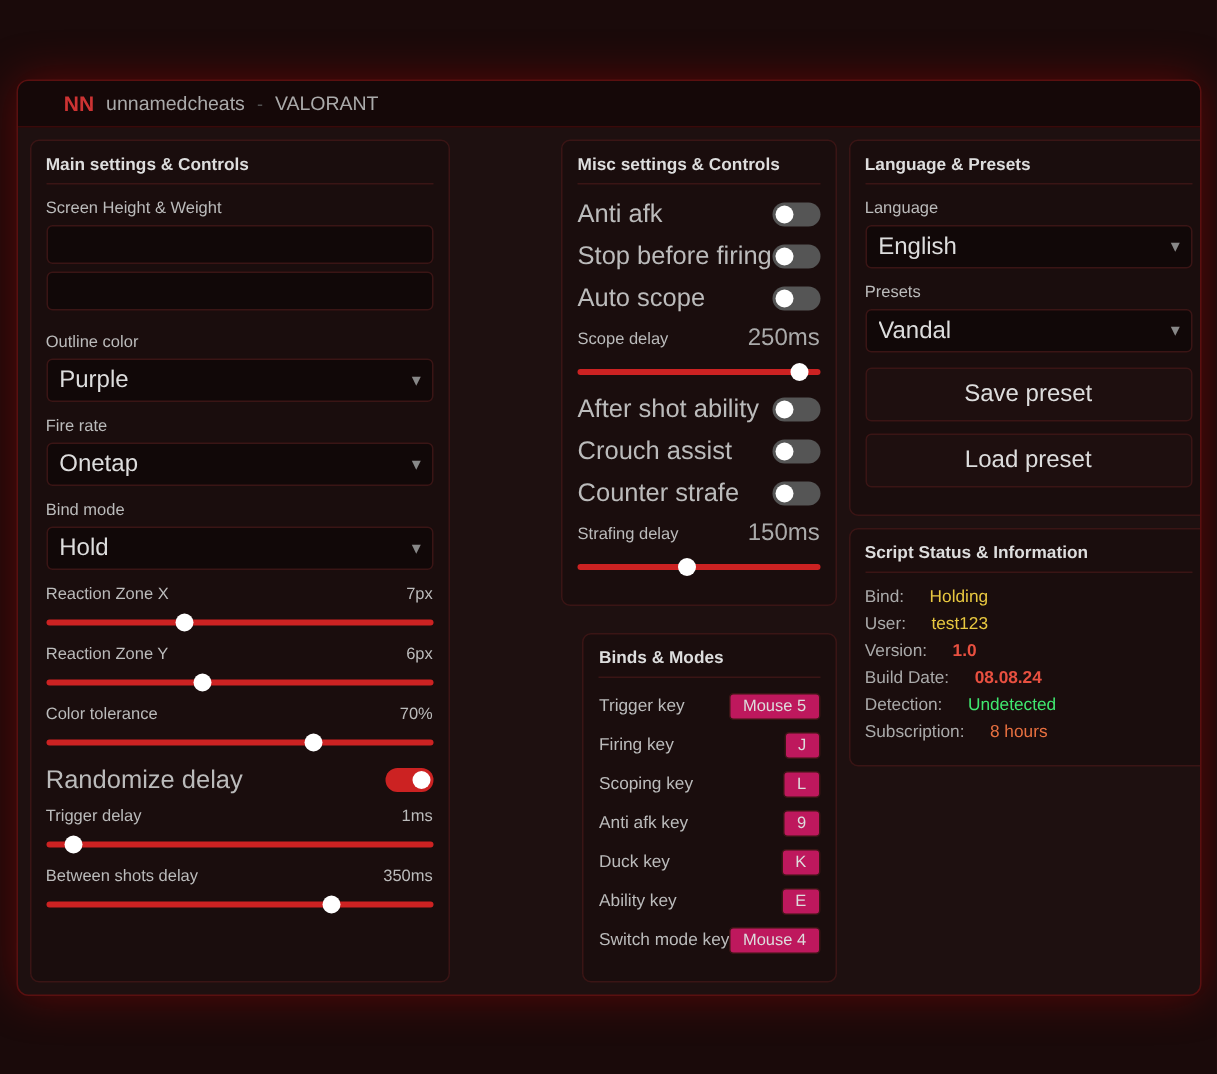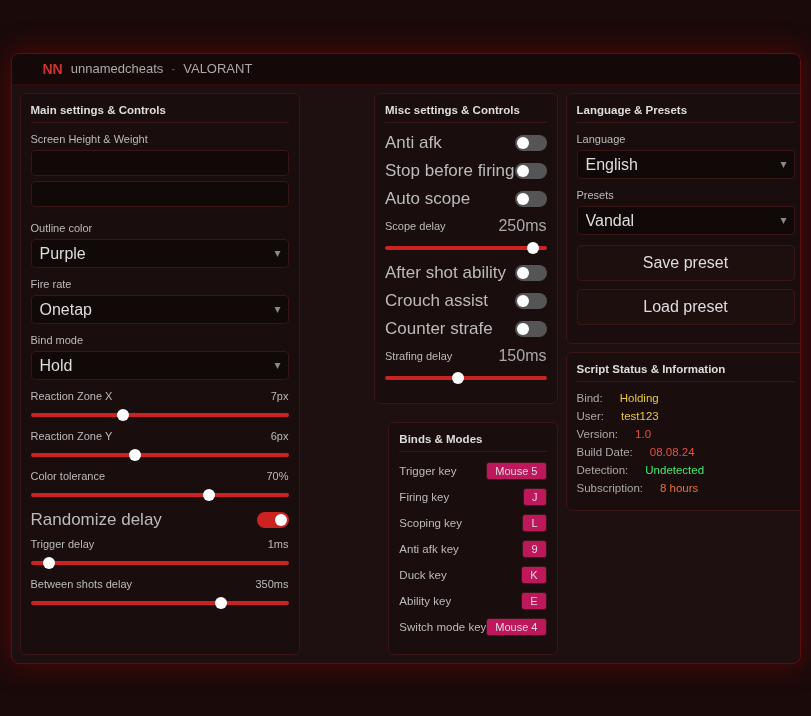--- a/index.html
+++ b/index.html
@@ -220,21 +220,21 @@
     }
     .status-row {
       display: flex;
       gap: 17px;
       margin-bottom: 6px;
       font-size: 11.5px;
       align-items: center;
     }
     .status-key { color: #aaa; }
     .status-val-yellow { color: #e8c840; }
-    .status-val-red { color: #e85040; }
+    .status-val-red { color: #e85040; font-weight: bold; }
     .status-val-green { color: #40e870; }
     .status-val-orange { color: #e87040; }
     .scope-delay-val { color: #aaa; font-size: 16px; }
   </style>
 </head>
 <body>
 
 <div class="app-window">
 
   <div class="title-bar">

